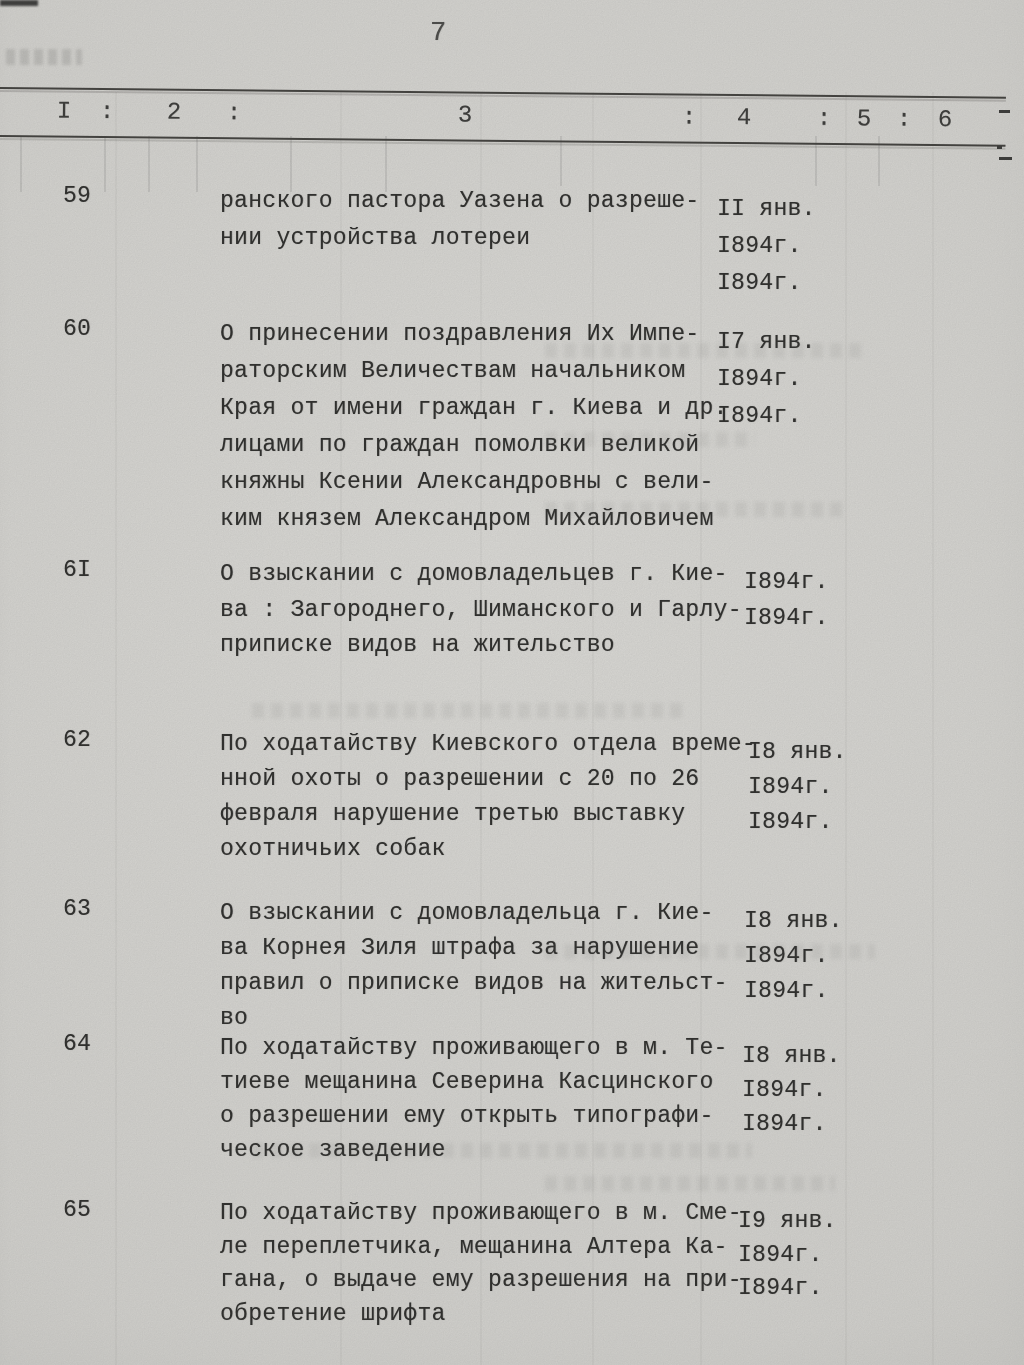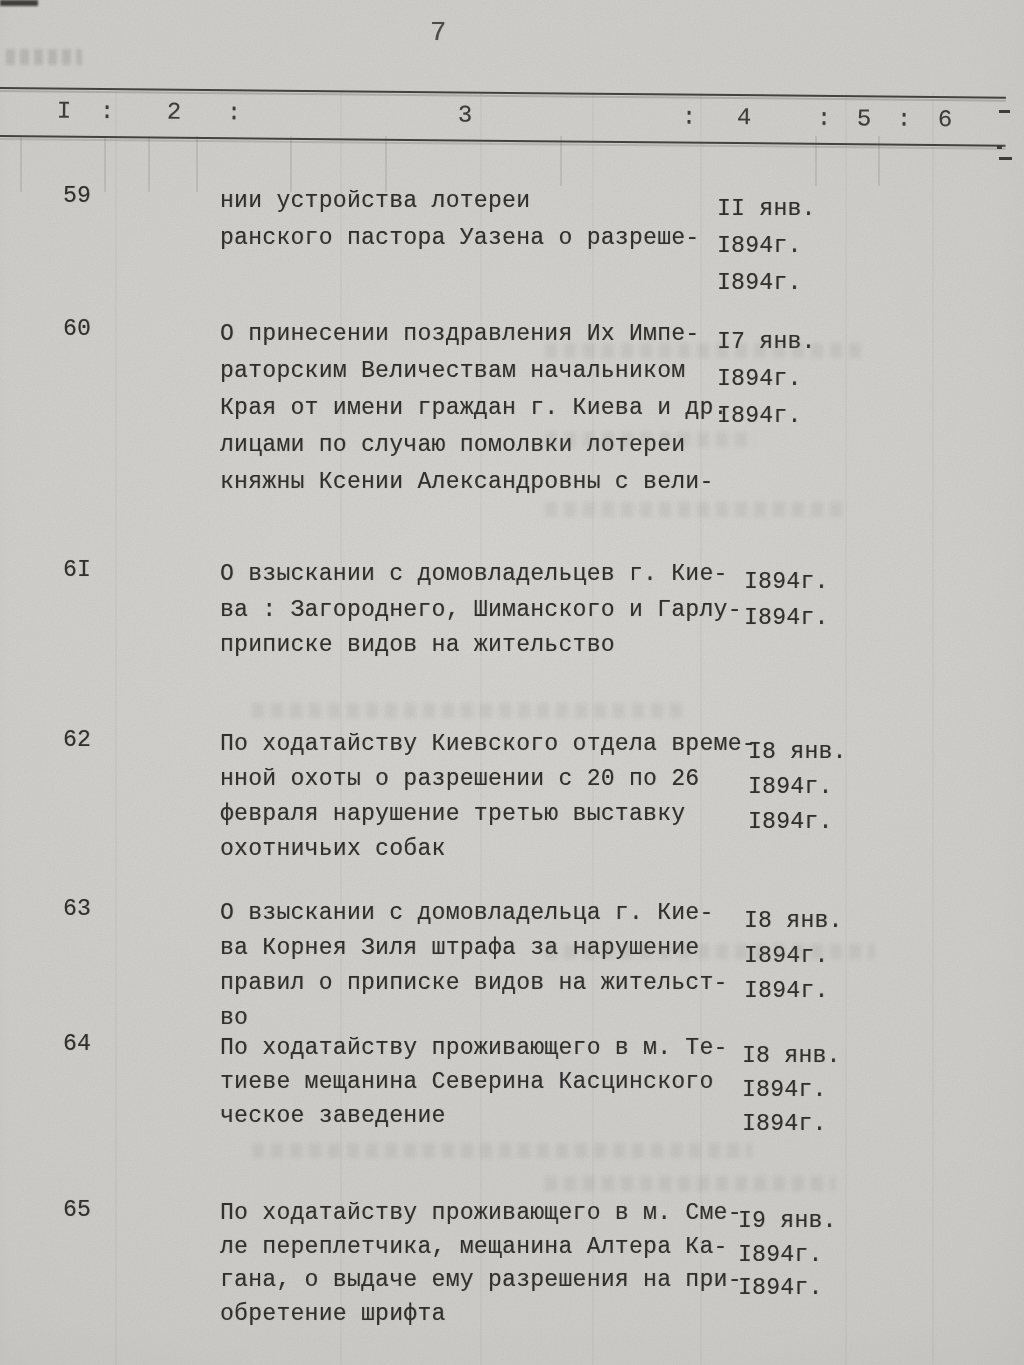--- a/index.html
+++ b/index.html
@@ -104,38 +104,39 @@
     <span class="hcell" style="left:938px">6</span>
   </div>
 
   <div class="edge-dash" style="left:999px;top:110px;width:11px;height:3px"></div>
   <div class="edge-dash" style="left:997px;top:146px;width:5px;height:3px"></div>
   <div class="edge-dash" style="left:999px;top:157px;width:13px;height:3px"></div>
 
   <div class="entry" style="top:183px">
     <div class="entry-no tw">59</div>
     <div class="entry-desc" style="line-height:37px">
+      <span class="tline tw">ранского пастора Уазена о разреше-</span>
       <span class="tline tw">нии устройства лотереи</span>
-      <span class="tline tw">ранского пастора Уазена о разреше-</span>
     </div>
     <div class="entry-dates" style="left:717px;line-height:37px">
       <span class="tline tw">II янв.</span>
       <span class="tline tw">I894г.</span>
       <span class="tline tw">I894г.</span>
     </div>
   </div>
 
   <div class="entry" style="top:316px">
     <div class="entry-no tw">60</div>
     <div class="entry-desc" style="line-height:37px">
       <span class="tline tw">О принесении поздравления Их Импе-</span>
       <span class="tline tw">раторским Величествам начальником</span>
       <span class="tline tw">Края от имени граждан г. Киева и др.</span>
-      <span class="tline tw">лицами по случаю помолвки лотереи</span>
+      <span class="tline tw">лицами по граждан помолвки великой</span>
       <span class="tline tw">княжны Ксении Александровны с вели-</span>
+      <span class="tline tw">ким князем Александром Михайловичем</span>
     </div>
     <div class="entry-dates" style="left:717px;line-height:37px">
       <span class="tline tw">I7 янв.</span>
       <span class="tline tw">I894г.</span>
       <span class="tline tw">I894г.</span>
     </div>
   </div>
 
   <div class="entry" style="top:557px">
     <div class="entry-no tw">6I</div>
@@ -178,20 +179,21 @@
       <span class="tline tw">I894г.</span>
       <span class="tline tw">I894г.</span>
     </div>
   </div>
 
   <div class="entry" style="top:1031px">
     <div class="entry-no tw">64</div>
     <div class="entry-desc" style="line-height:34px">
       <span class="tline tw">По ходатайству проживающего в м. Те-</span>
       <span class="tline tw">тиеве мещанина Северина Касцинского</span>
+      <span class="tline tw">о разрешении ему открыть типографи-</span>
       <span class="tline tw">ческое заведение</span>
     </div>
     <div class="entry-dates" style="left:742px;line-height:34px">
       <span class="tline tw">I8 янв.</span>
       <span class="tline tw">I894г.</span>
       <span class="tline tw">I894г.</span>
     </div>
   </div>
 
   <div class="entry" style="top:1197px">

